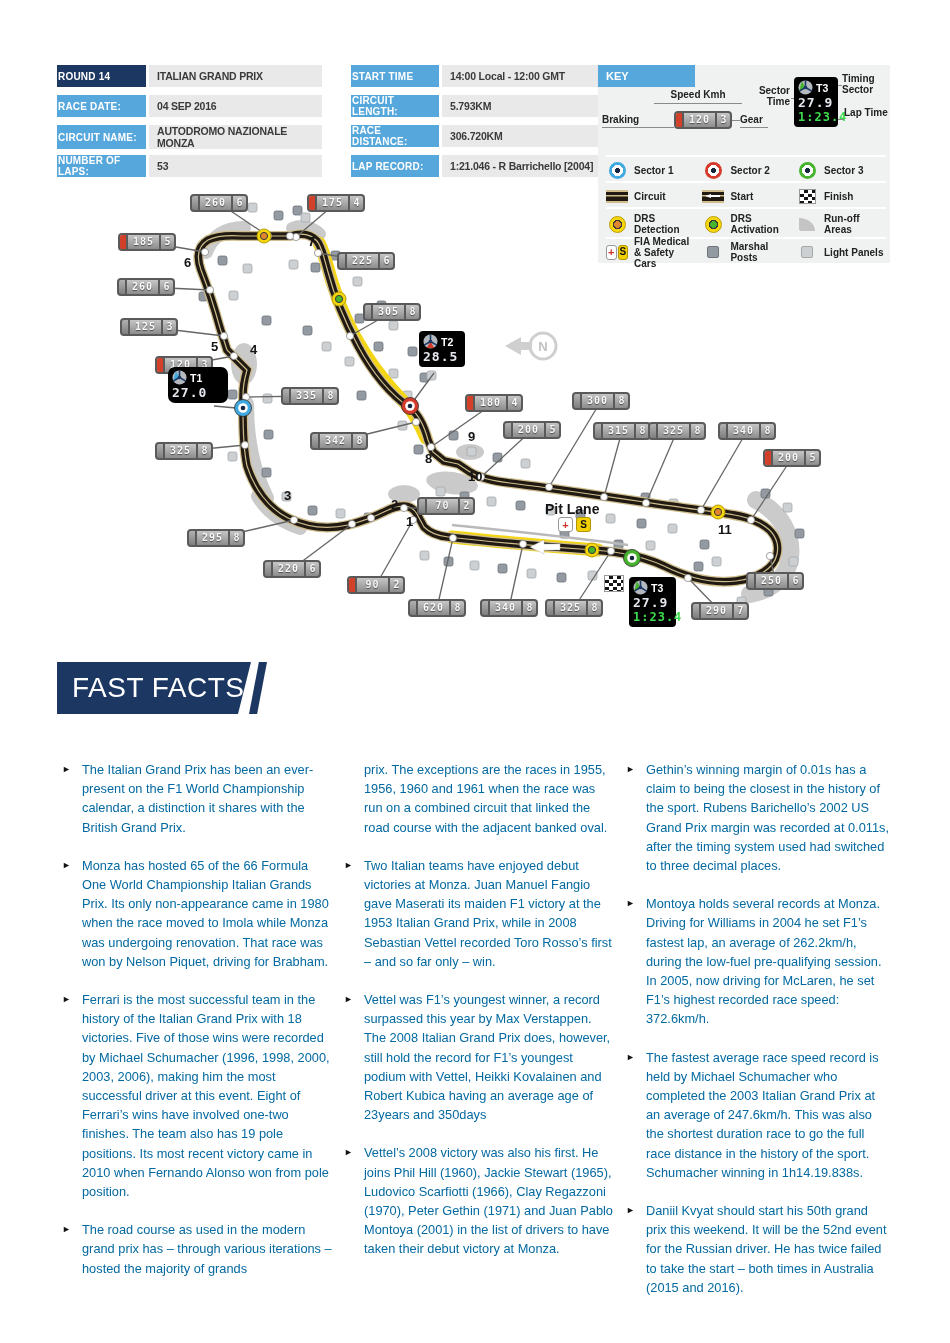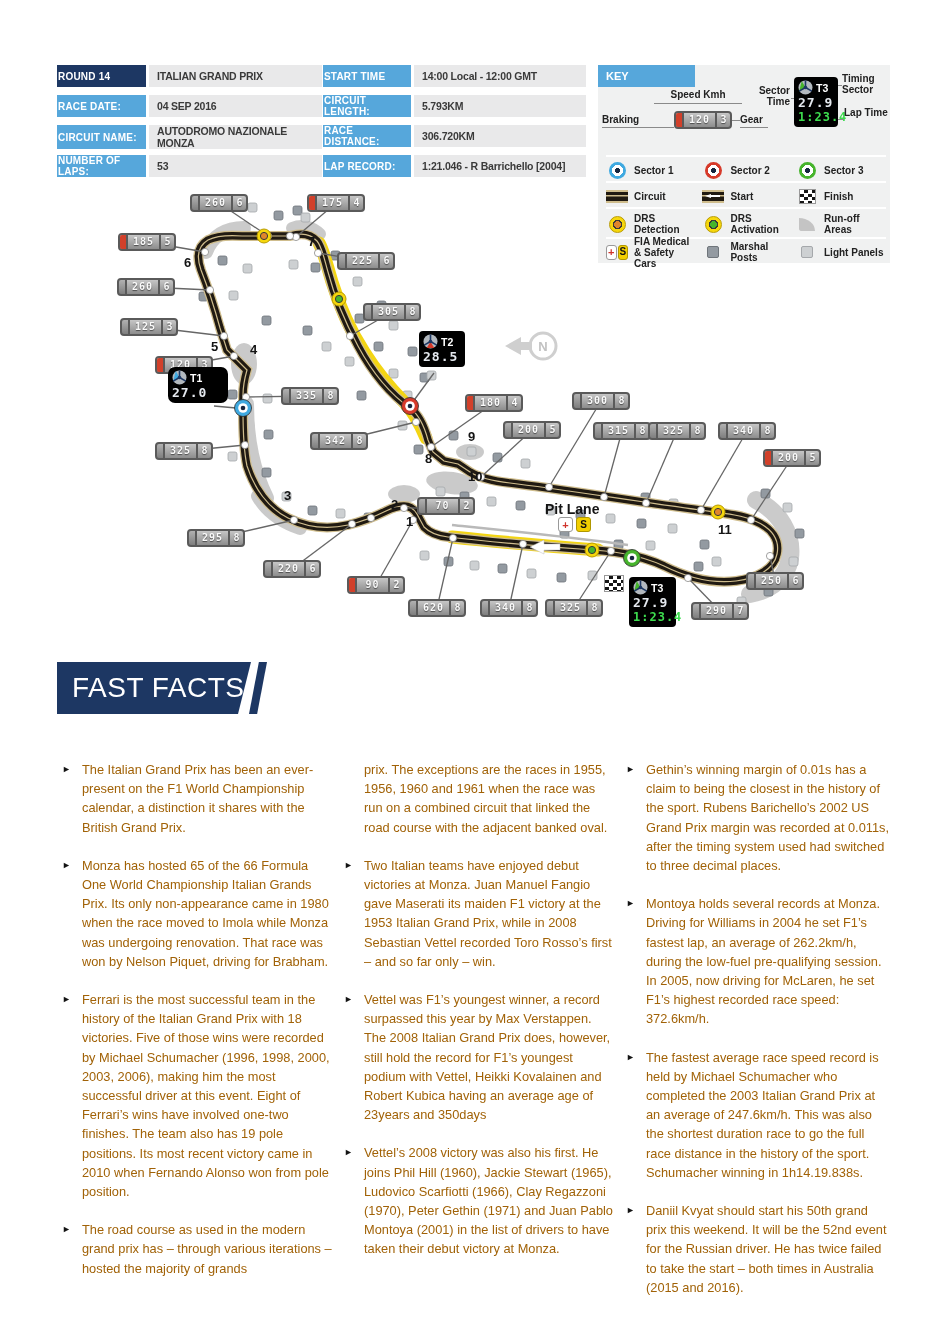--- a/index.html
+++ b/index.html
@@ -1,21 +1,21 @@
 <!DOCTYPE html>
 <html><head>
 <meta charset="utf-8">
 <style>
   html,body{margin:0;padding:0;background:#fff;}
   .page{position:relative;width:950px;height:1343px;background:#fff;overflow:hidden;
         font-family:"Liberation Sans",sans-serif;}
   
   .itable{position:absolute;display:grid;grid-auto-rows:22px;row-gap:8px;}
   .itable .row{display:grid;grid-template-columns:89px 173px;column-gap:3px;}
-  .itable.right .row{grid-template-columns:88px 172px;}
+  .itable.right .row{grid-template-columns:88px 172px;margin-left:28px;}
   .lbl{background:#56a7db;color:#fff;font-weight:bold;font-size:10px;letter-spacing:.2px;
        display:flex;align-items:center;padding-left:1px;}
   .lbl.navy{background:#1d3763;}
   .val{background:#e9e9ea;color:#3a3a3a;font-weight:bold;font-size:10.5px;letter-spacing:-.2px;
        display:flex;align-items:center;padding-left:8px;}
   
   .sbox{position:absolute;width:58px;height:18px;box-sizing:border-box;border:2px solid #5a5a5a;
         border-radius:4px;background:linear-gradient(#c6c6c6,#8d8d8d);display:flex;}
   .sbox .brk{width:6px;border-right:2px solid #5a5a5a;background:rgba(0,0,0,.10);border-radius:2px 0 0 2px;}
   .sbox[data-braking="true"] .brk{background:#d2402a;}
@@ -76,21 +76,21 @@
   .ff-main{position:absolute;left:0;top:0;right:16px;bottom:0;background:#1d3763;color:#fff;
            display:flex;align-items:center;padding-left:15px;font-size:28px;letter-spacing:.5px;
            clip-path:polygon(0 0,100% 0,calc(100% - 13px) 100%,0 100%);}
   .ff-sliver{position:absolute;right:0;top:0;width:18px;height:100%;background:#1d3763;
              clip-path:polygon(55% 0,100% 0,45% 100%,0 100%);}
   .facts{position:absolute;left:62px;top:760px;width:830px;display:grid;
          grid-template-columns:272px 272px 266px;column-gap:10px;}
   .fi{display:flex;align-items:flex-start;margin-bottom:19px;}
   .fi .arr{flex:0 0 14px;margin-right:6px;font-size:9px;line-height:19.2px;color:#141414;}
   .fi[data-bullet="false"] .arr{visibility:hidden;}
-  .fi p{margin:0;font-size:12.8px;line-height:19.2px;color: #a16207;}
+  .fi p{margin:0;font-size:12.8px;line-height:19.2px;color: #0369a1;}
 </style>
 </head>
 <body>
 
 <div class="page">
 
   <div class="itable" style="left:57px;top:65px;">
     <div class="row">
       <div class="lbl navy">ROUND 14</div>
       <div class="val">ITALIAN GRAND PRIX</div>

